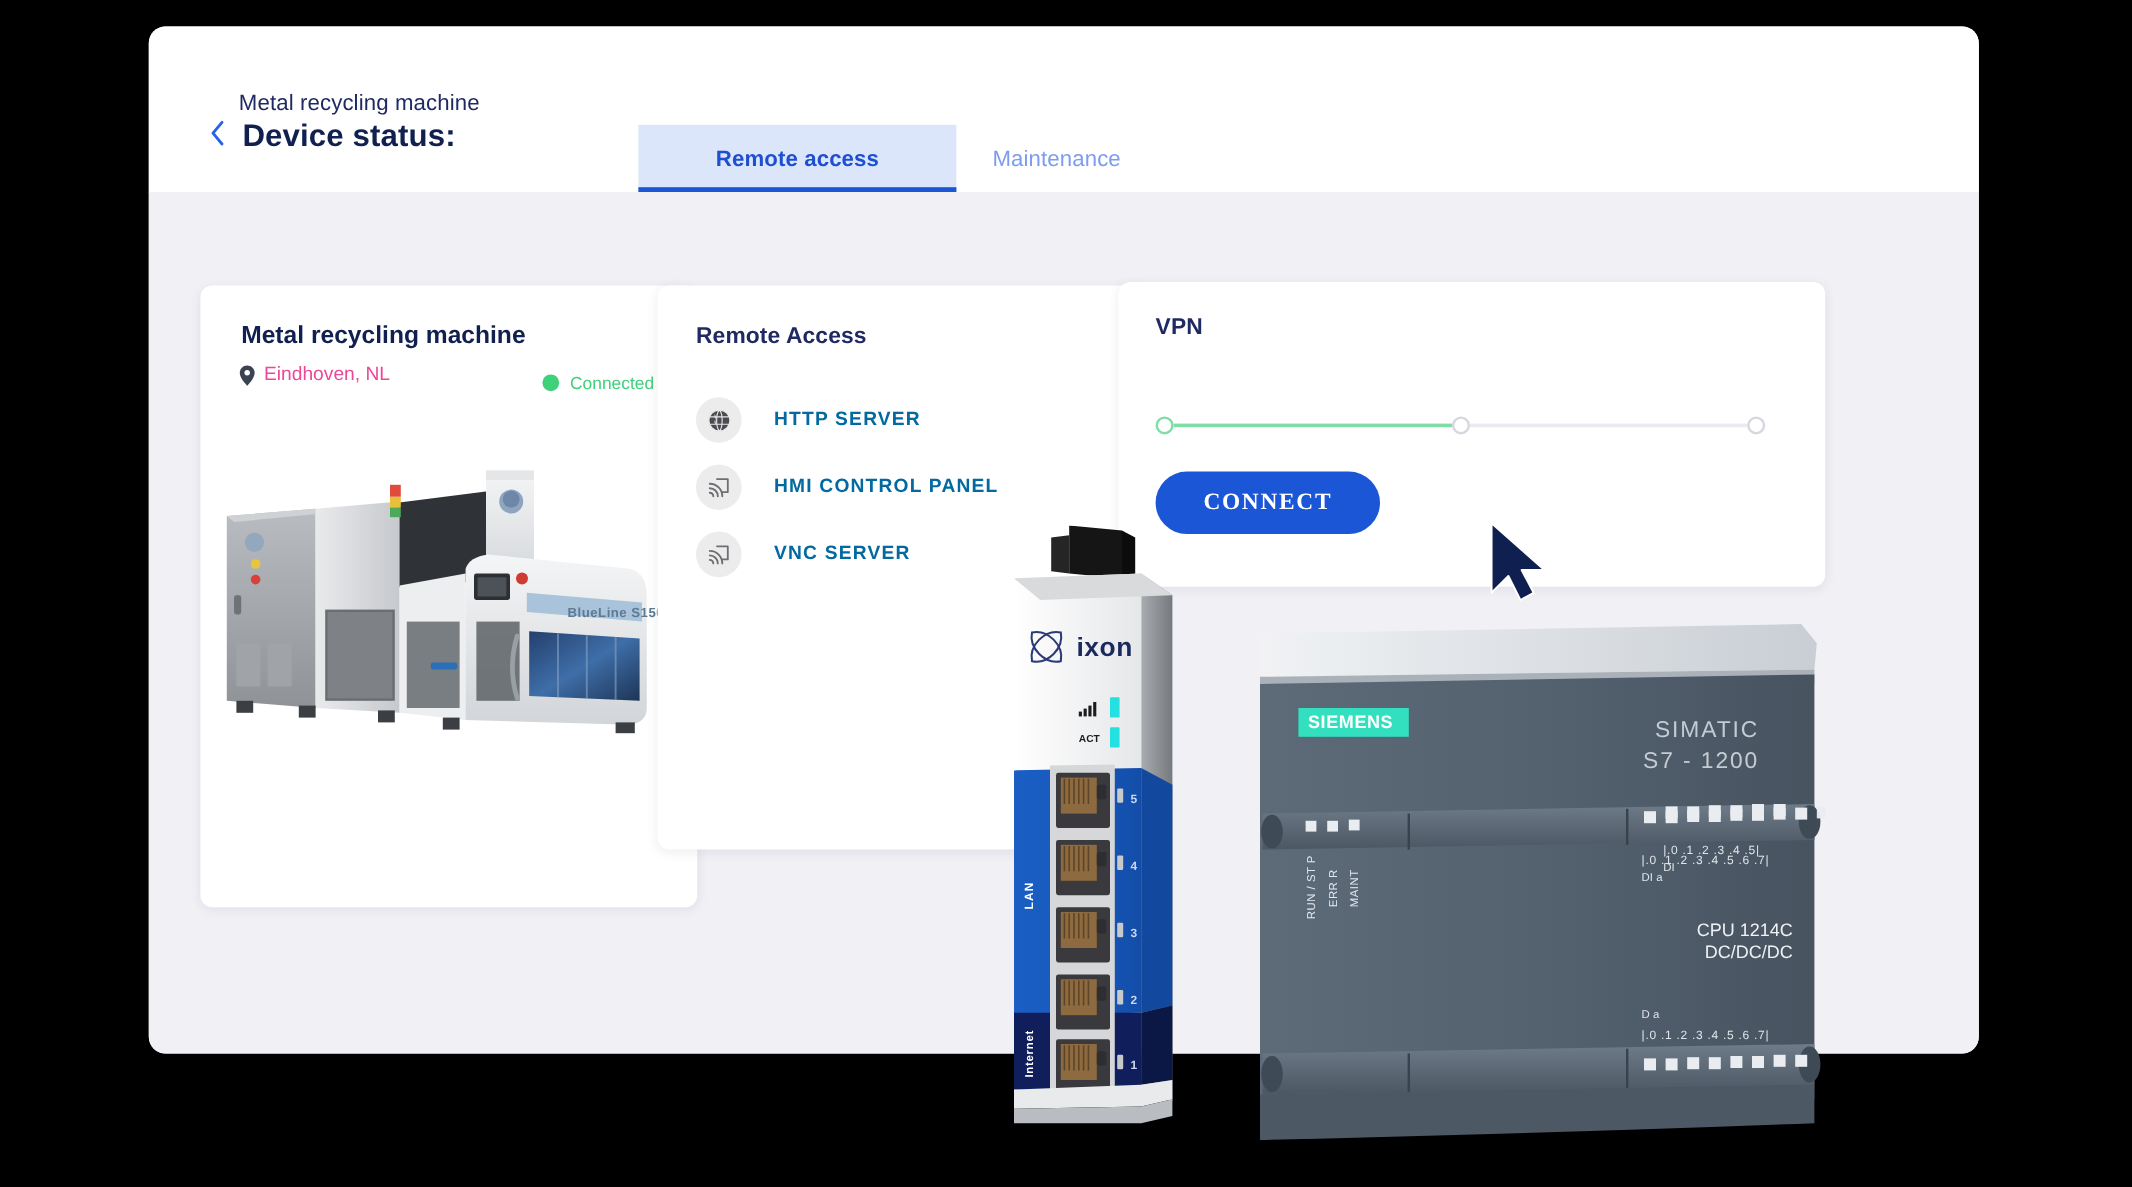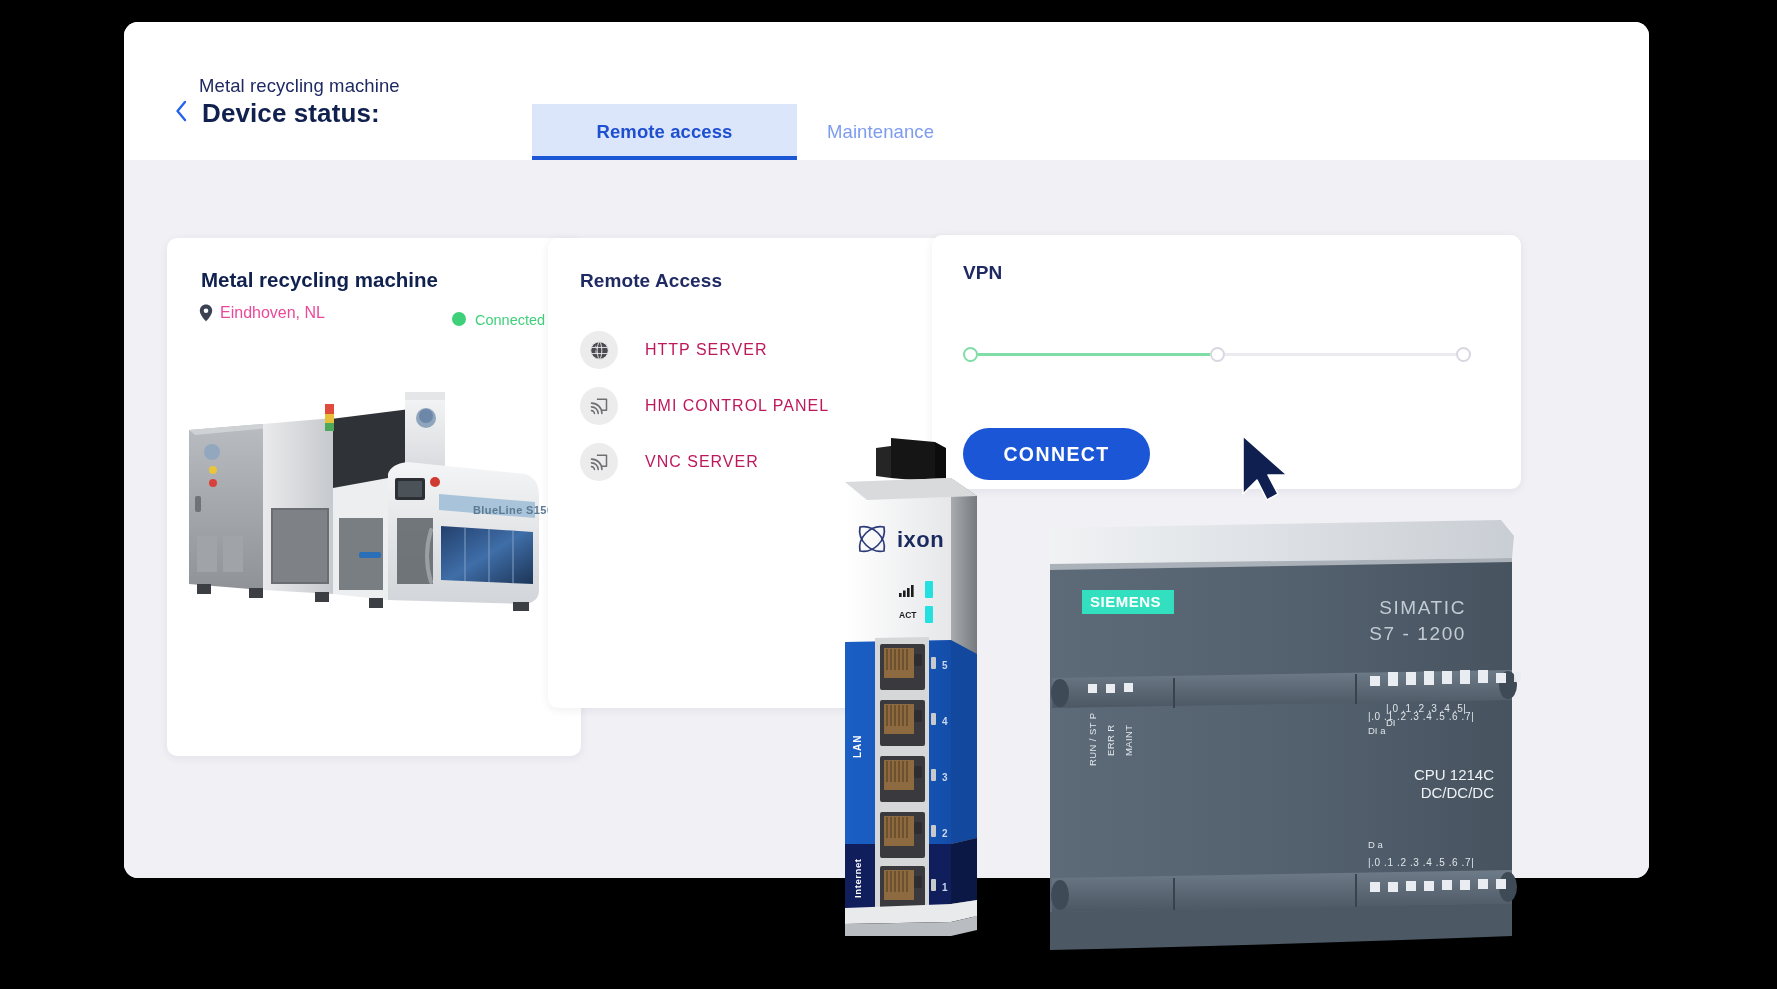--- a/index.html
+++ b/index.html
@@ -200,22 +200,22 @@
     width: 38px; height: 38px;
     border-radius: 50%;
     background: #ececec;
     display: flex;
     align-items: center;
     justify-content: center;
     flex: none;
   }
   .service-label {
     font-size: 16px;
-    font-weight: 400;
-    color: #be185d;
+    font-weight: 700;
+    color: #0369a1;
     letter-spacing: 1.0px;
     white-space: nowrap;
   }
 
   
   #vpn-card { left: 808px; top: 75px; width: 589px; height: 254px; }
   #vpn-card .card-heading { top: 27px; left: 31px; }
 
   .steps {
     position: absolute;
@@ -248,23 +248,22 @@
     top: 158px;
     width: 187px;
     height: 52px;
     border: none;
     border-radius: 26px;
     background: #1a56d6;
     color: #ffffff;
     font-size: 19.5px;
     font-weight: 700;
     letter-spacing: 1.4px;
-    font-family: Liberation Sans, sans-serif;
+    font-family: Liberation Serif, serif;
     cursor: pointer;
-    margin-top: 35px;
   }
 
   
   .cursor {
     position: absolute;
     left: 1240px;
     top: 434px;
     width: 52px;
     height: 68px;
     pointer-events: none;

